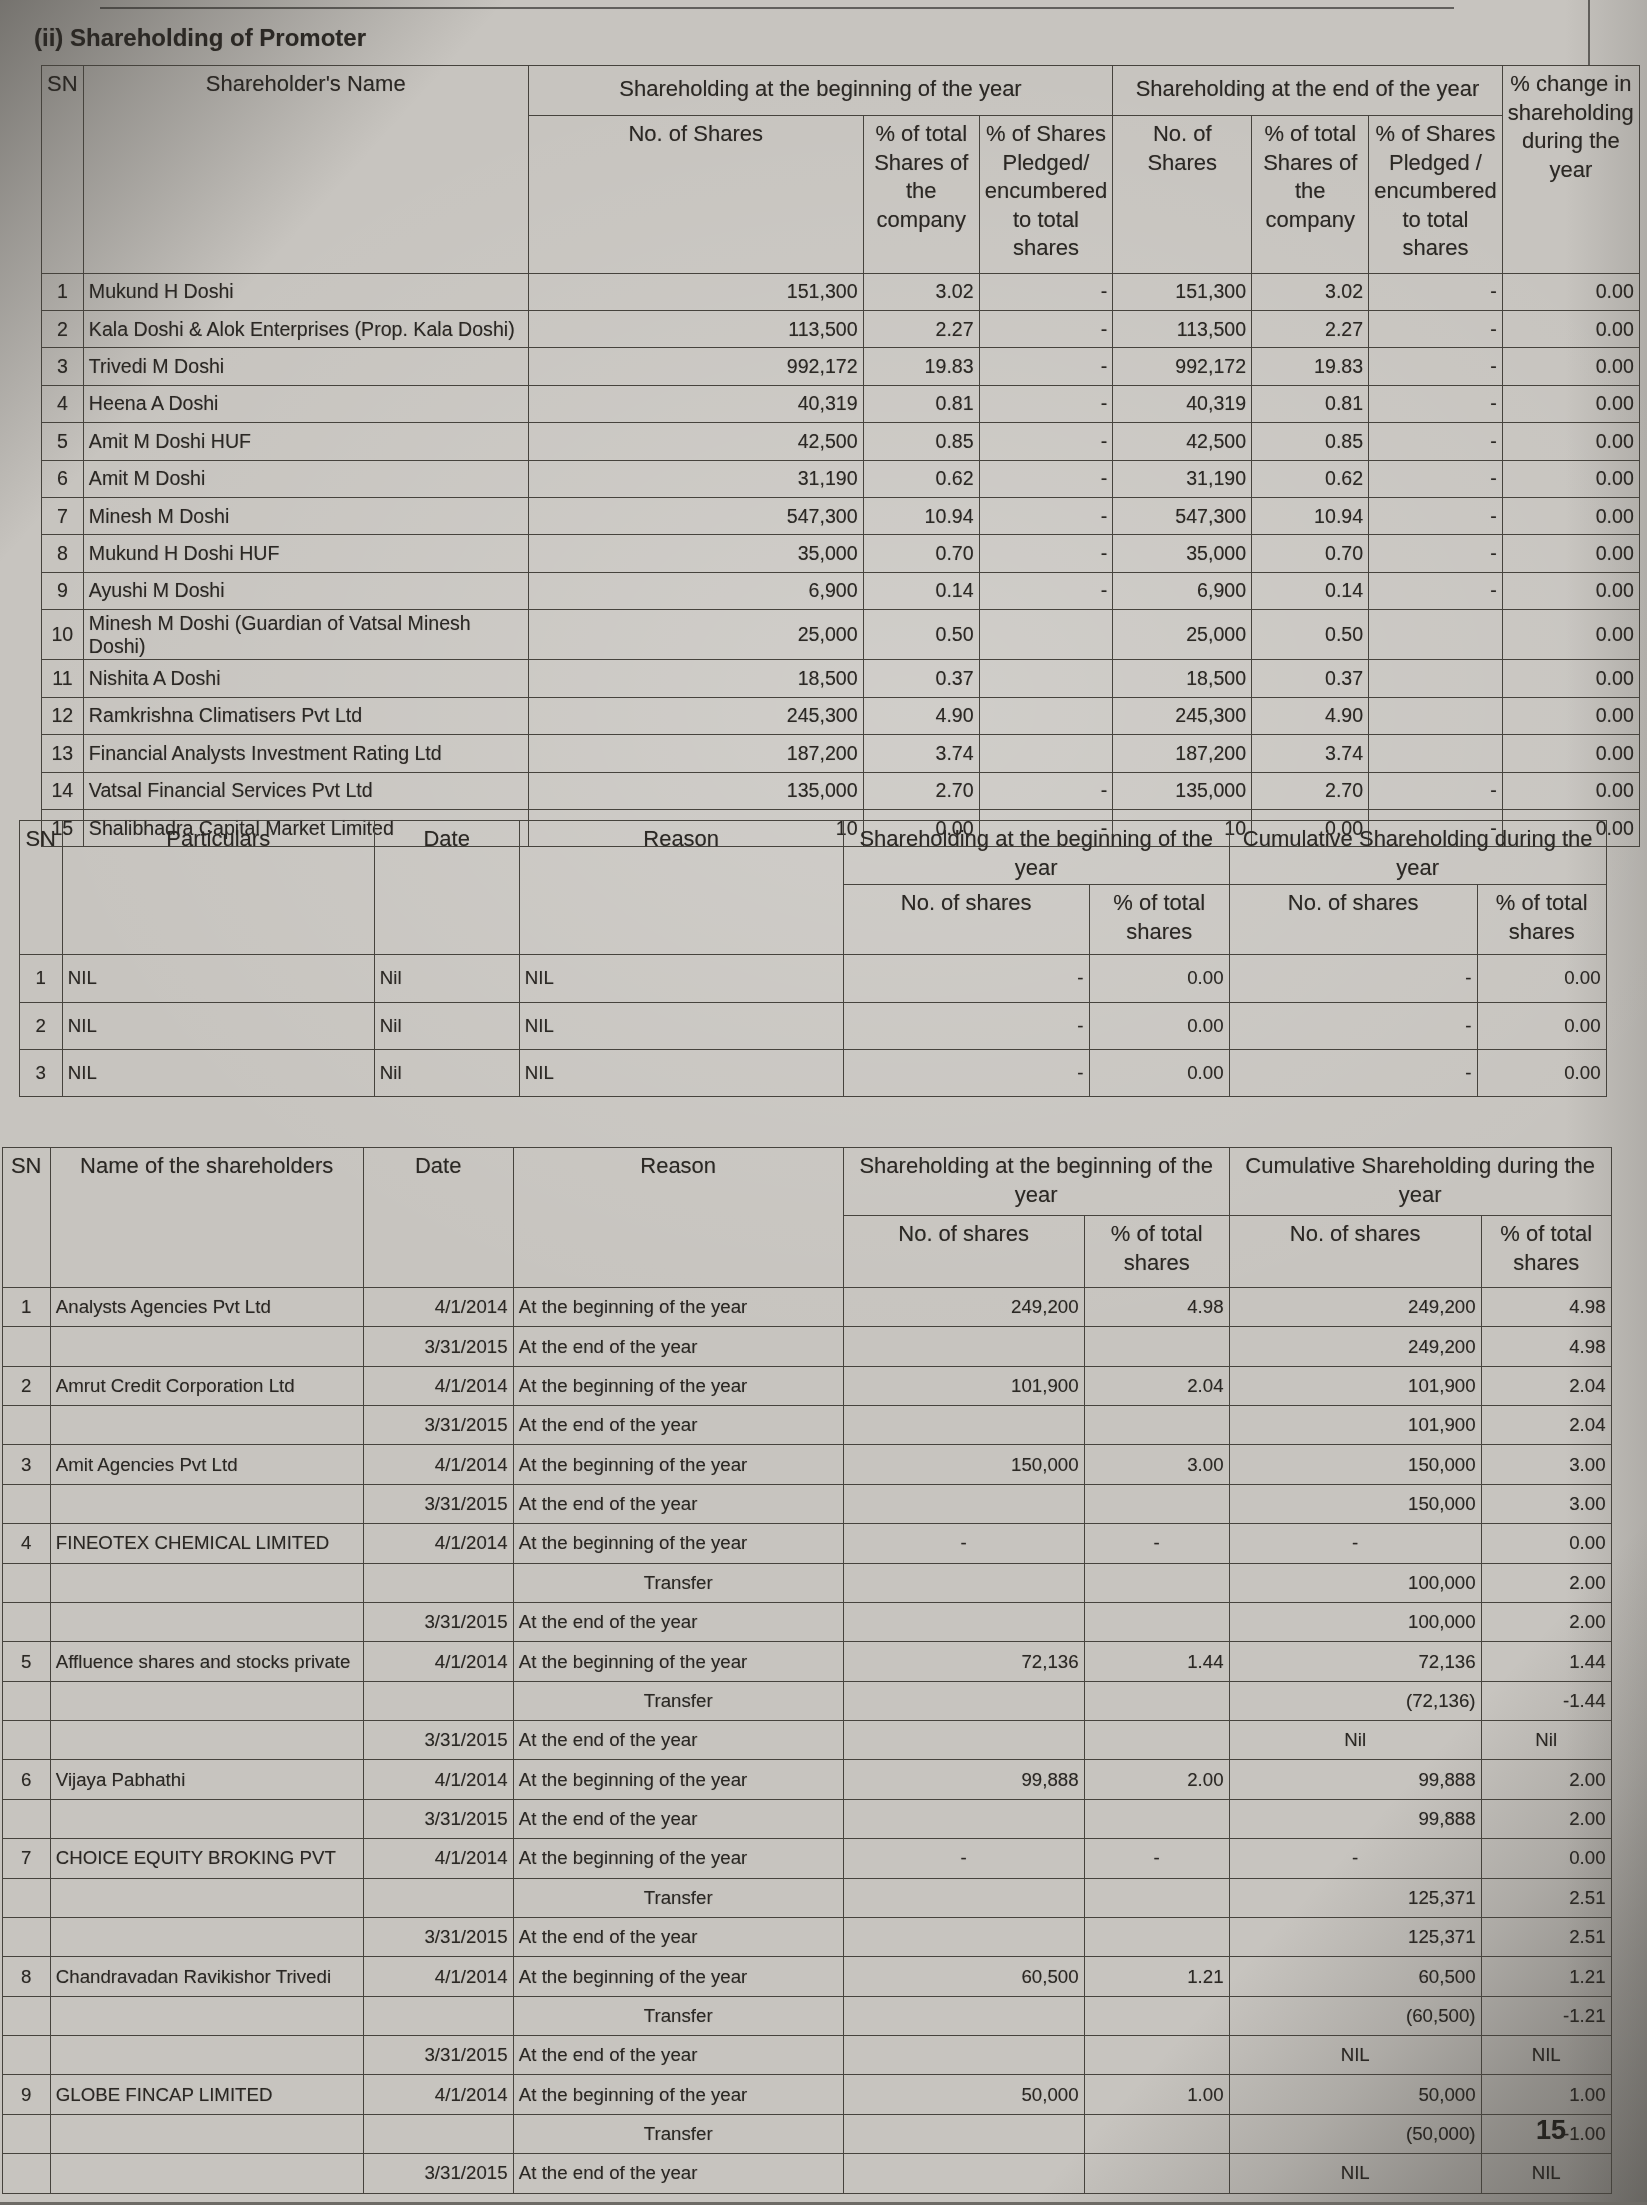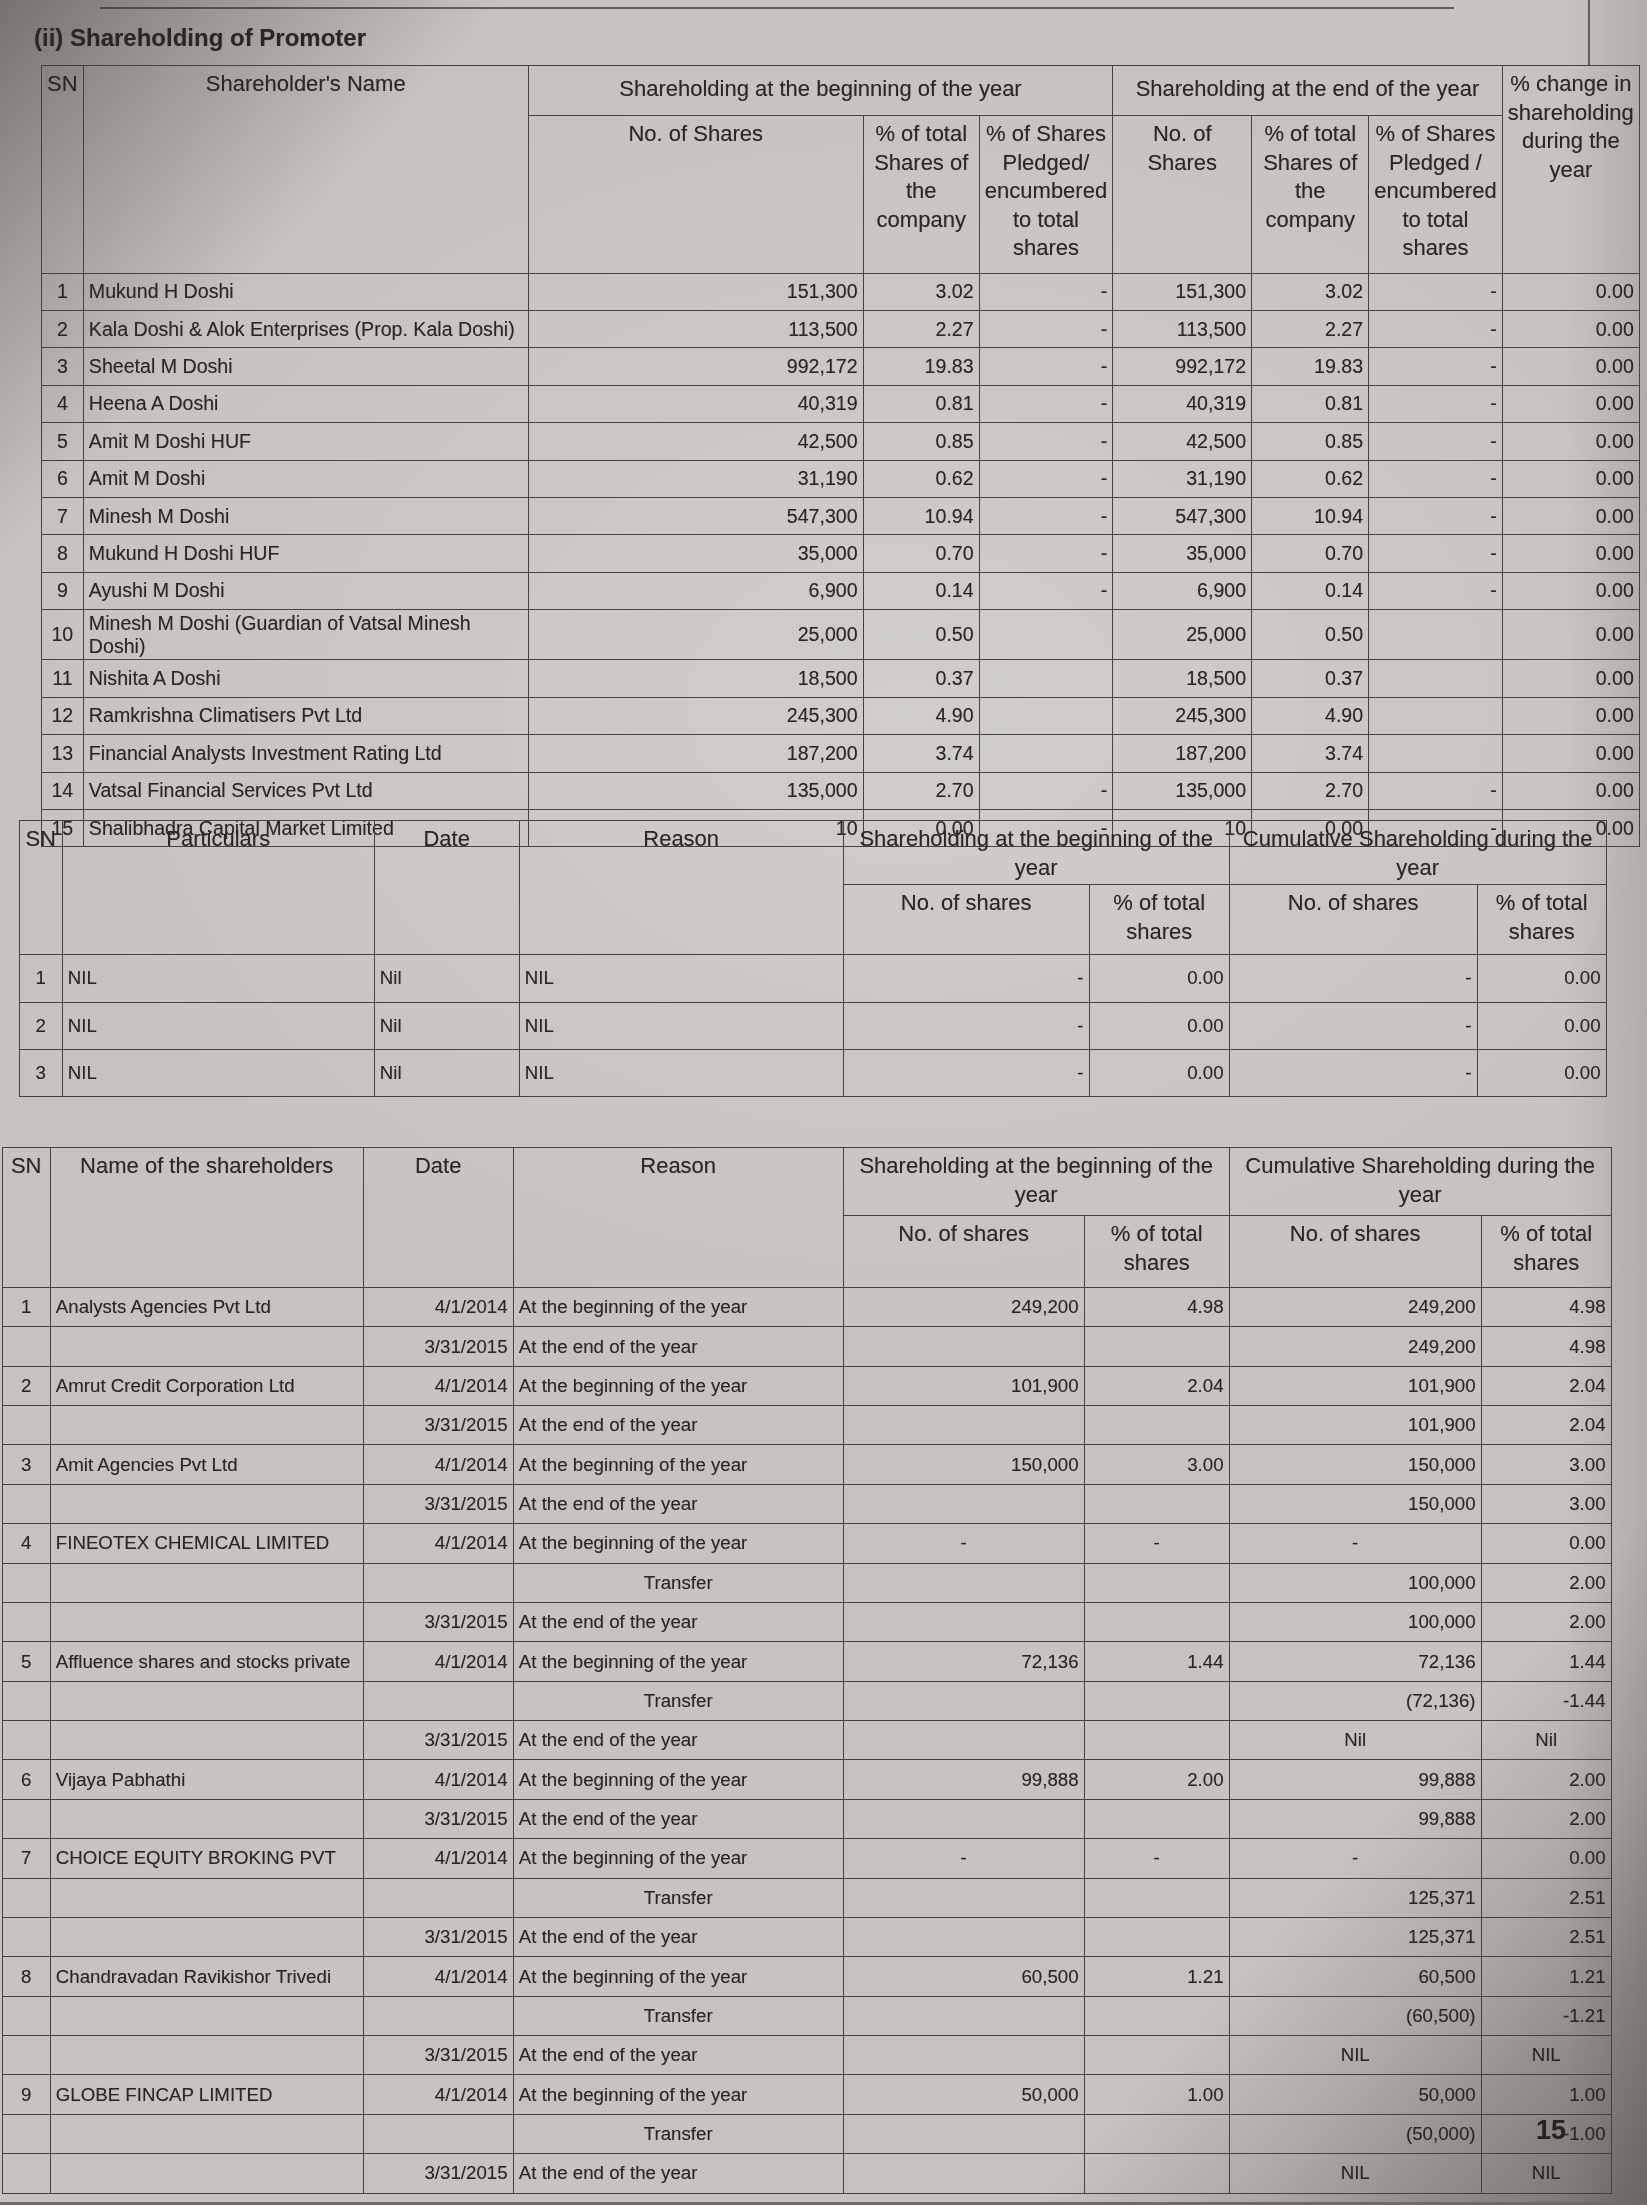--- a/index.html
+++ b/index.html
@@ -93,21 +93,21 @@
             <td class="R">113,500</td>
             <td class="R">2.27</td>
             <td class="R">-</td>
             <td class="R">113,500</td>
             <td class="R">2.27</td>
             <td class="R">-</td>
             <td class="R">0.00</td>
           </tr>
           <tr>
             <td class="C">3</td>
-            <td class="L">Sheetal M Doshi</td>
+            <td class="L">Trivedi M Doshi</td>
             <td class="R">992,172</td>
             <td class="R">19.83</td>
             <td class="R">-</td>
             <td class="R">992,172</td>
             <td class="R">19.83</td>
             <td class="R">-</td>
             <td class="R">0.00</td>
           </tr>
           <tr>
             <td class="C">4</td>

